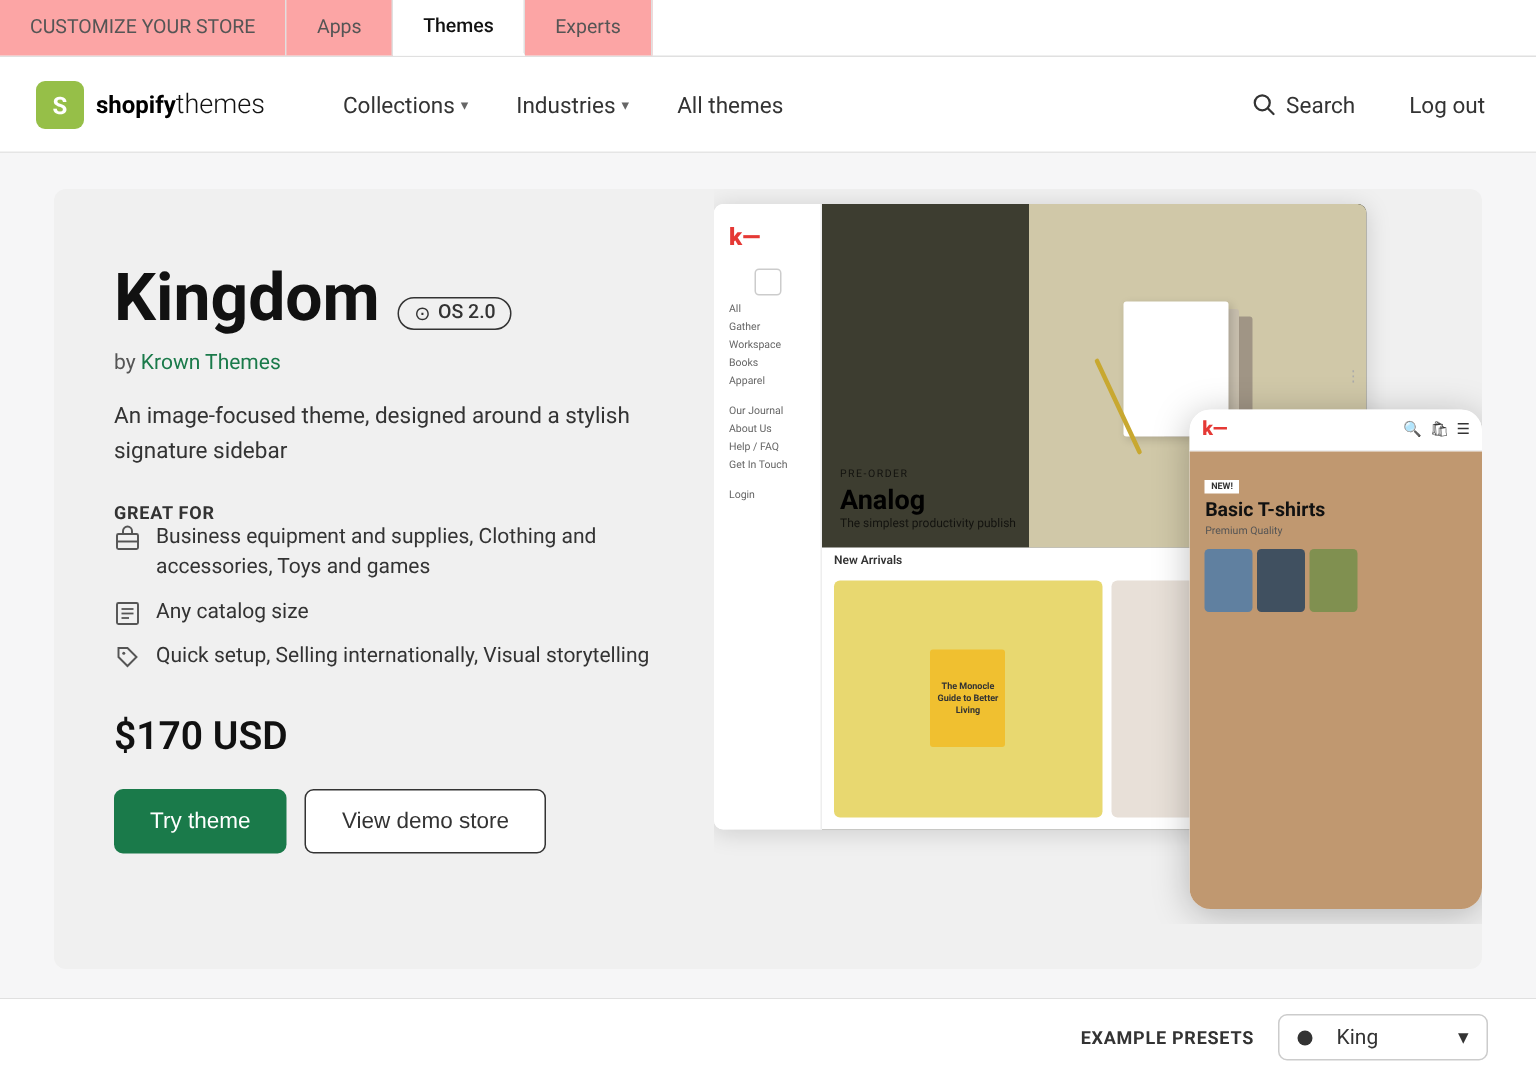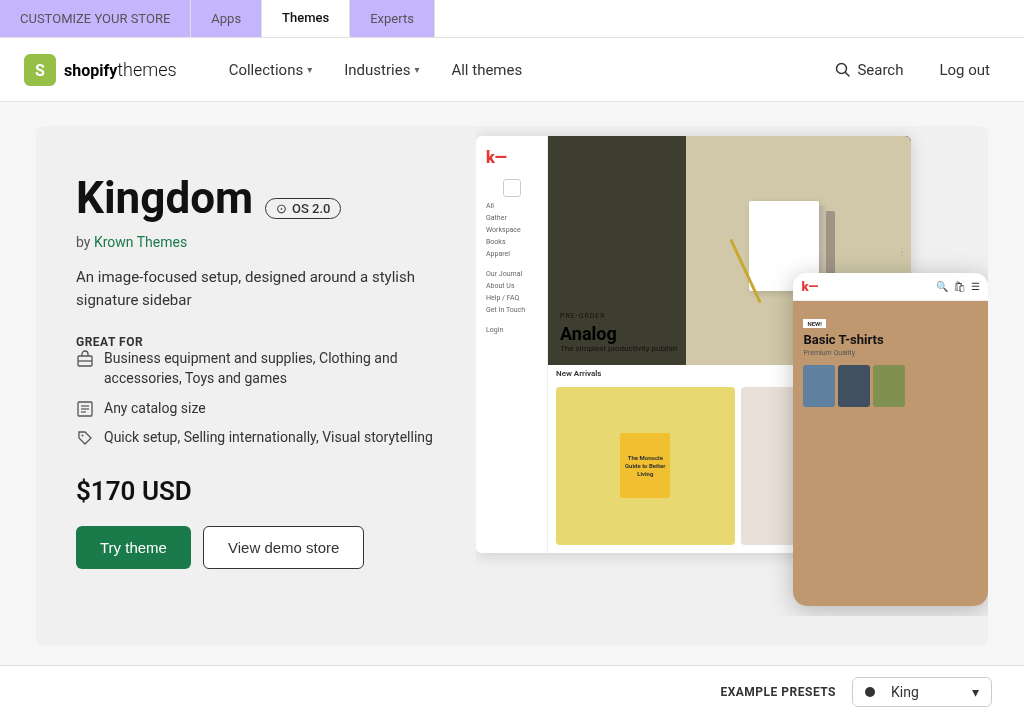--- a/index.html
+++ b/index.html
@@ -28,21 +28,21 @@
     .top-nav-item:first-child {
       border-left: none;
     }
     .top-nav-item.active {
       background: #fff;
       border-bottom: 2px solid #fff;
       font-weight: 500;
       color: #111;
     }
     .top-nav-item:not(.active) {
-      background: #c4b5fd;
+      background: #fca5a5;
       color: #555;
     }
 
     
     .main-header {
       background: #fff;
       border-bottom: 1px solid #e5e5e5;
       padding: 0 24px;
       height: 64px;
       display: flex;
@@ -574,21 +574,21 @@
         <span class="theme-name">Kingdom</span>
         <span class="os-badge">
           <span class="os-badge-icon">⊙</span>
           <span>OS 2.0</span>
         </span>
       </div>
       <div class="theme-author">
         <span>by</span>
         <a href="#">Krown Themes</a>
       </div>
-      <div class="theme-description">An image-focused setup, designed around a stylish signature sidebar</div>
+      <div class="theme-description">An image-focused theme, designed around a stylish signature sidebar</div>
       <div class="great-for-label">GREAT FOR</div>
       <ul class="feature-list">
         <li class="feature-item">
           <svg class="feature-icon" viewBox="0 0 18 18">
             <rect x="2" y="6" width="14" height="10" rx="1" fill="none" stroke="#555" stroke-width="1.3"></rect>
             <path d="M6 6V4a3 3 0 016 0v2" fill="none" stroke="#555" stroke-width="1.3"></path>
             <line x1="2" y1="11" x2="16" y2="11" stroke="#555" stroke-width="1.3"></line>
           </svg>
           <span>Business equipment and supplies, Clothing and accessories, Toys and games</span>
         </li>

